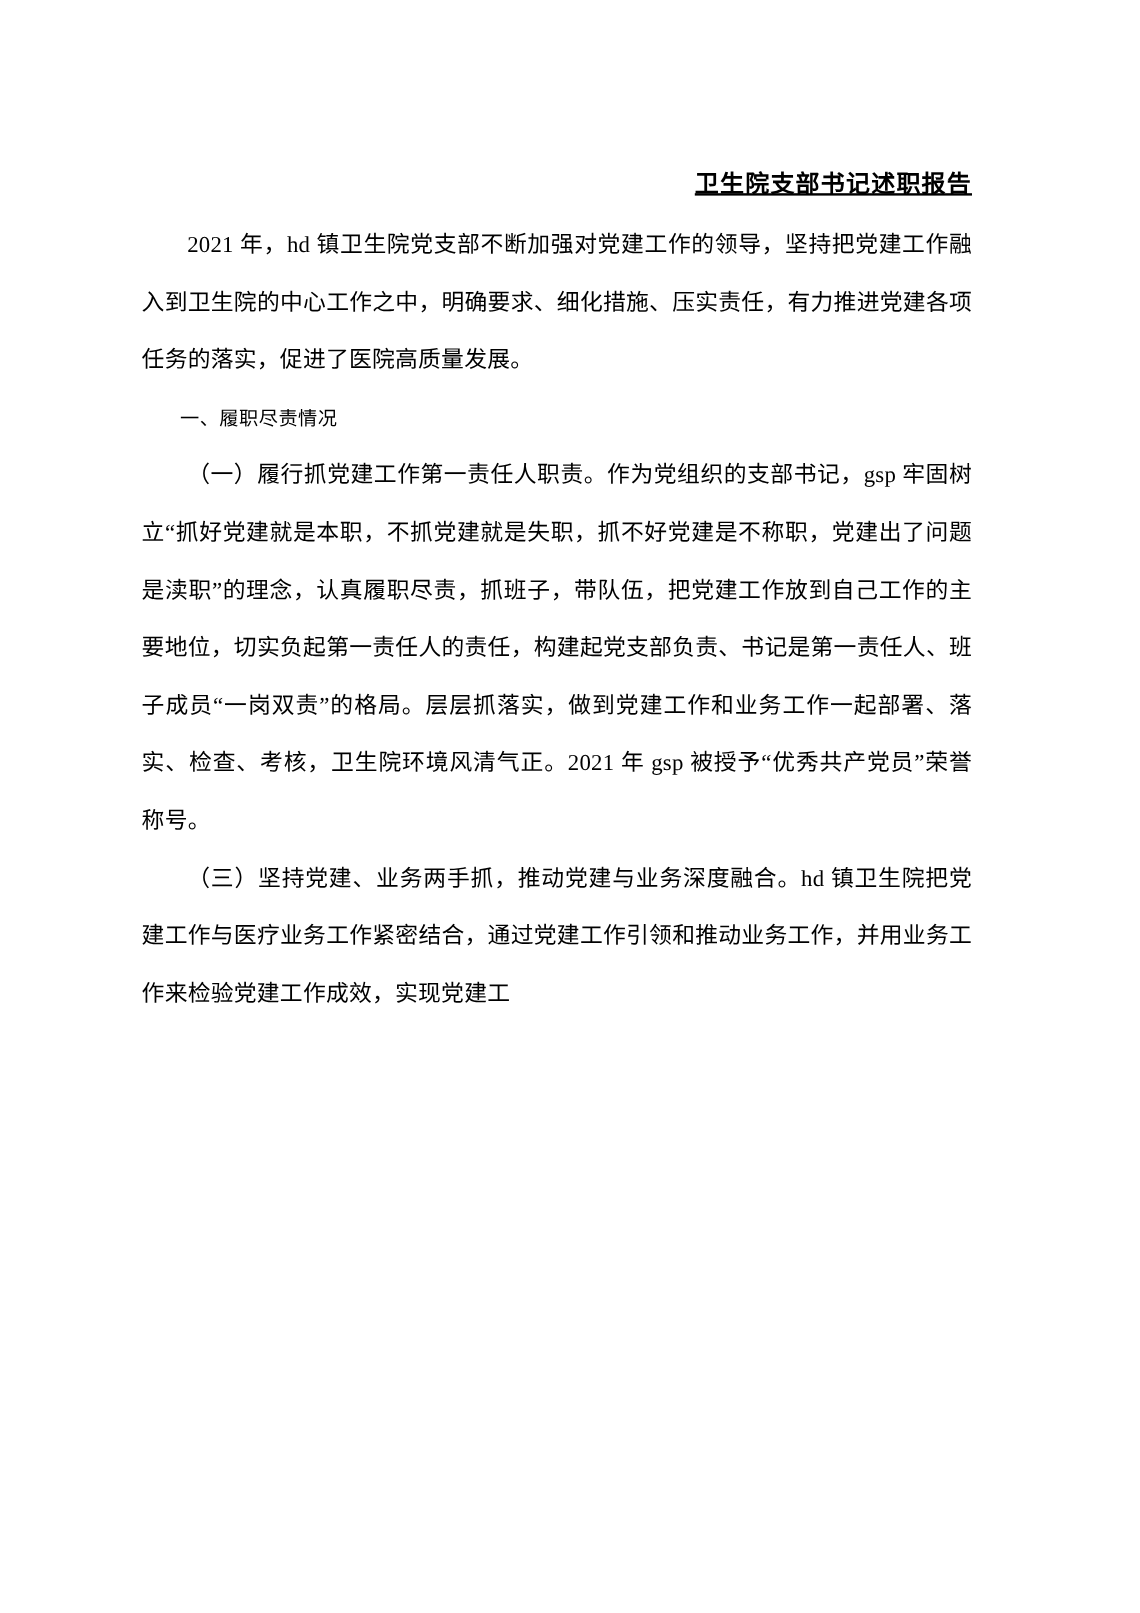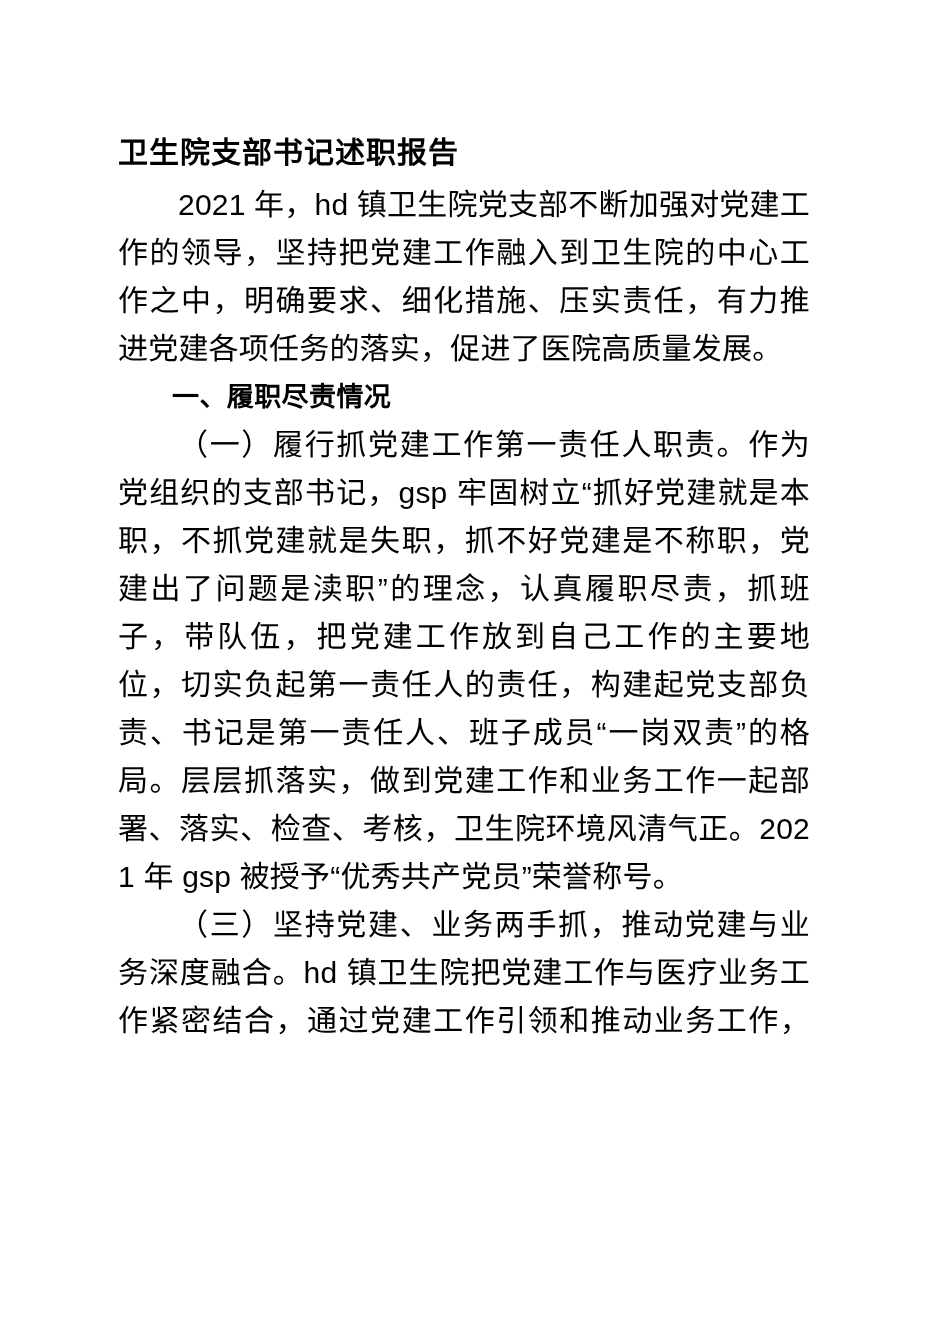--- a/index.html
+++ b/index.html
@@ -23,53 +23,54 @@
     height: 1344px;
     background: #ffffff;
     box-sizing: border-box;
     padding: 0 140px 0 118px;
   }
 
   
   .doc-title {
     margin: 0;
     padding: 0;
-    text-align: left;
+    text-align: right;
     font-weight: bold;
-    font-size: 30px;
+    font-size: 20px;
     line-height: 48px;
     letter-spacing: 1px;
     padding-top: 129px;
     font-family: "DejaVu Serif", "Liberation Serif", serif;
     white-space: nowrap;
+    text-decoration: underline;
   }
 
   
   .section-heading {
     margin: 0;
     padding: 0;
-    font-weight: bold;
-    font-size: 27px;
+    font-weight: normal;
+    font-size: 16px;
     line-height: 48px;
     text-indent: 2em;
     letter-spacing: 0.4px;
     font-family: "DejaVu Serif", "Liberation Serif", serif;
   }
 
   
   .body-para {
     margin: 0;
     padding: 0;
-    font-size: 30px;
+    font-size: 19px;
     line-height: 48px;
     text-indent: 2em;
     text-align: justify;
     text-justify: inter-ideograph;
     letter-spacing: 0.2px;
-    font-family: Liberation Sans, sans-serif;
+    font-family: Liberation Serif, serif;
     word-break: break-all;
   }
 
   .body-para.first-para {
     margin-top: 4px;
   }
 
   
   .clipped {
     max-height: 148px;

